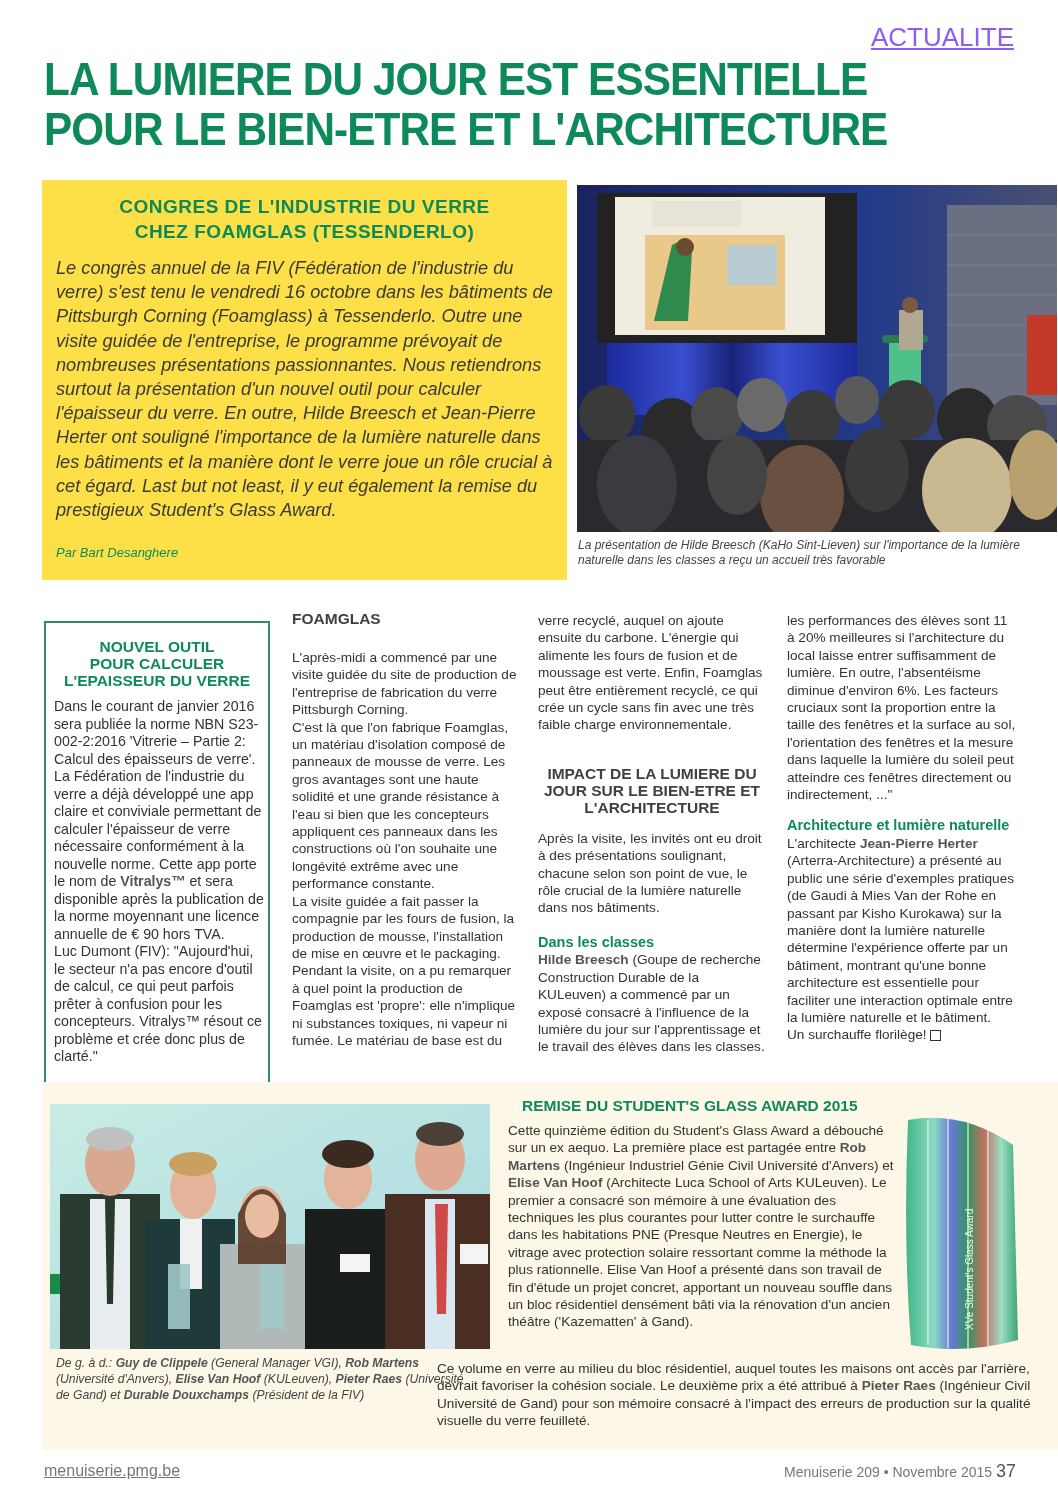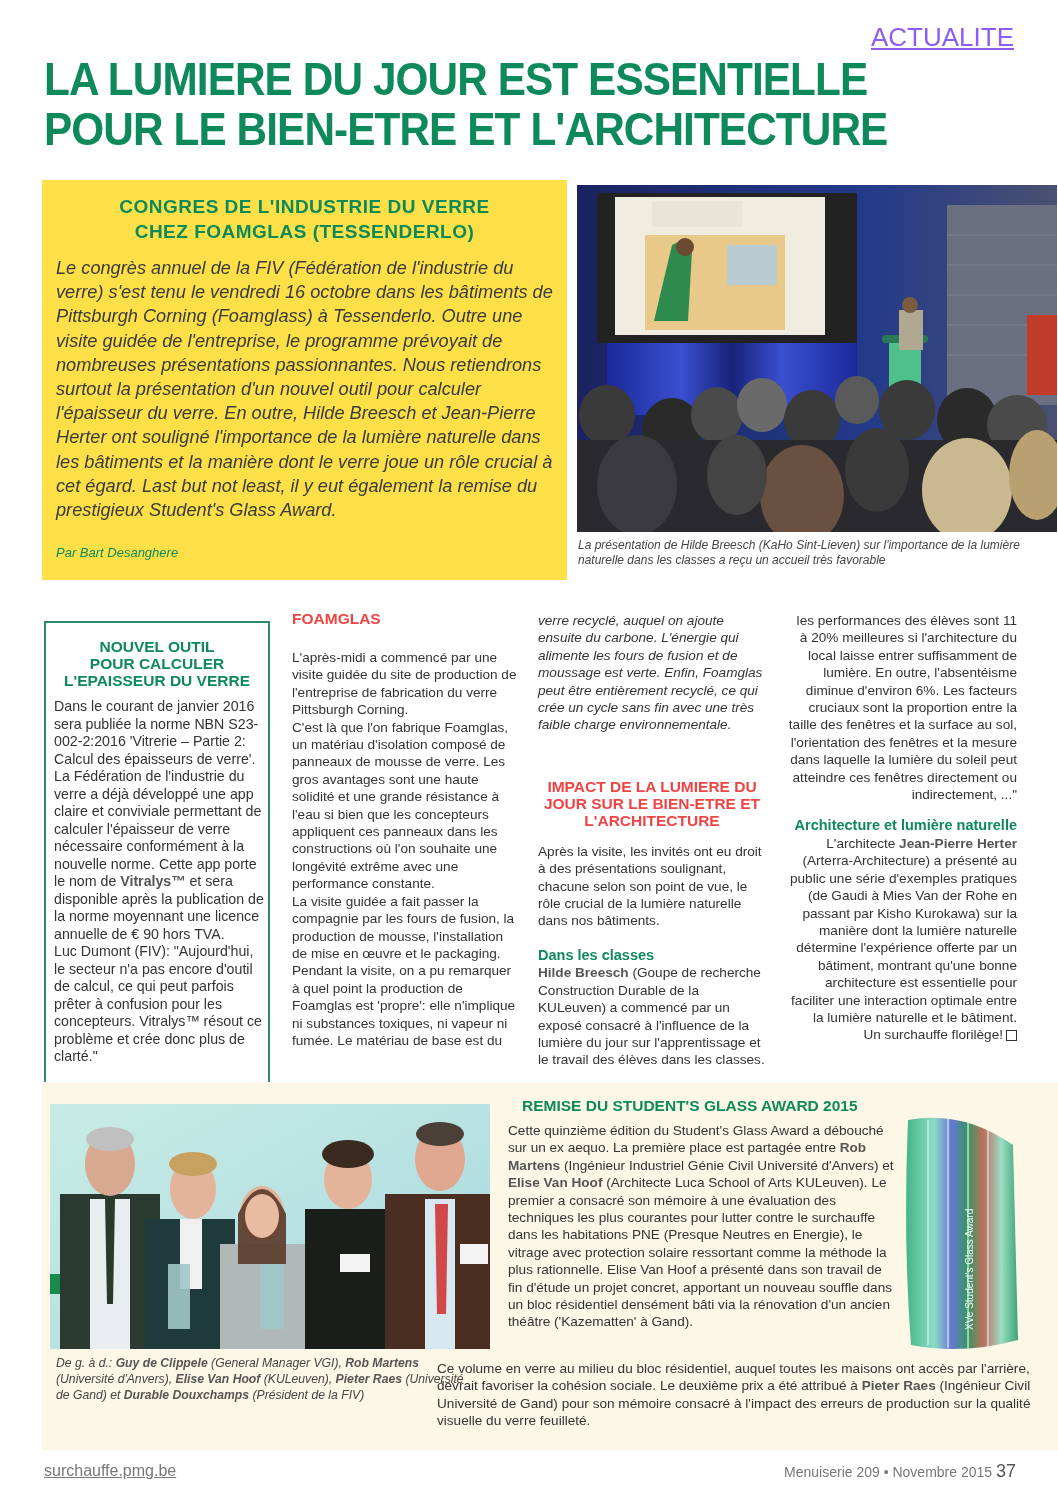--- a/index.html
+++ b/index.html
@@ -12,22 +12,22 @@
   #intro-text{left:14px;top:76px;width:505px;font-size:18.2px;line-height:24.2px;font-style:italic;color:#3a3a3a;}
   #intro-author{left:14px;top:365px;font-size:13px;font-style:italic;color:#0e8a5a;}
   #photo1{left:577px;top:185px;width:480px;height:347px;overflow:hidden;background:#1c2240;}
   #caption1{left:578px;top:538px;width:470px;font-size:12px;line-height:15px;font-style:italic;color:#444;}
   #sidebar-box{left:44px;top:595px;width:226px;height:475px;border:2px solid #2f8c6e;box-sizing:border-box;background:#fff;margin-top:26px;}
   #sidebar-heading{left:0;top:15px;width:222px;text-align:center;font-size:15.5px;line-height:17px;font-weight:bold;color:#0e8a5a;}
   #sidebar-text{left:8px;top:75px;width:212px;font-size:14.2px;line-height:17.5px;color:#333;}
   .col{font-size:13.6px;line-height:17.4px;color:#333;}
   #col1{left:292px;top:610px;width:225px;}
   #col2{left:538px;top:612px;width:228px;}
-  #col3{left:787px;top:612px;width:230px;text-align:right;}
-  .col-h{font-weight:bold;color:#ef4444;font-size:15.5px;line-height:17px;}
+  #col3{left:787px;top:612px;width:230px;}
+  .col-h{font-weight:bold;color:#404040;font-size:15.5px;line-height:17px;}
   .col-sub{font-weight:bold;color:#0e8a5a;font-size:14.5px;}
   b.name{color:#555;}
   #award-band{left:42px;top:1082px;width:1016px;height:368px;background:#fdf7e8;}
   #photo2{left:50px;top:1104px;width:440px;height:245px;overflow:hidden;background:#bfe3dc;}
   #caption2{left:56px;top:1355px;width:420px;font-size:12.2px;line-height:16px;font-style:italic;color:#444;}
   #award-heading{left:522px;top:1097px;font-size:15.5px;font-weight:bold;color:#0e8a5a;}
   #award-text{left:508px;top:1122px;width:390px;font-size:13.6px;line-height:17.4px;color:#333;}
   #award-text2{left:437px;top:1360px;width:600px;font-size:13.6px;line-height:17.4px;color:#333;}
   #trophy{left:903px;top:1100px;width:120px;height:260px;}
   #footer-url{left:44px;top:1462px;font-size:16px;color:#777;text-decoration:underline;font-family:"Liberation Sans Narrow","Liberation Sans",sans-serif;}
@@ -128,21 +128,21 @@
 
 <div id="col1" class="abs col">
   <div class="col-h" style="margin-bottom:22px;">FOAMGLAS</div>
   <p>L'après-midi a commencé par une visite guidée du site de production de l'entreprise de fabrication du verre Pittsburgh Corning.</p>
   <p>C'est là que l'on fabrique Foamglas, un matériau d'isolation composé de panneaux de mousse de verre. Les gros avantages sont une haute solidité et une grande résistance à l'eau si bien que les concepteurs appliquent ces panneaux dans les constructions où l'on souhaite une longévité extrême avec une performance constante.</p>
   <p>La visite guidée a fait passer la compagnie par les fours de fusion, la production de mousse, l'installation de mise en œuvre et le packaging.</p>
   <p style="height:87px;overflow:hidden;">Pendant la visite, on a pu remarquer à quel point la production de Foamglas est 'propre': elle n'implique ni substances toxiques, ni vapeur ni fumée. Le matériau de base est du verre recyclé, auquel on ajoute ensuite du carbone. L'énergie qui alimente les fours de fusion et de moussage est verte. Enfin, Foamglas peut être entièrement recyclé, ce qui crée un cycle sans fin avec une très faible charge environnementale.</p>
 </div>
 
 <div id="col2" class="abs col">
-  <p style="margin-bottom:44px;font-style:italic;">verre recyclé, auquel on ajoute ensuite du carbone. L'énergie qui alimente les fours de fusion et de moussage est verte. Enfin, Foamglas peut être entièrement recyclé, ce qui crée un cycle sans fin avec une très faible charge environnementale.</p>
+  <p style="margin-bottom:31px;">verre recyclé, auquel on ajoute ensuite du carbone. L'énergie qui alimente les fours de fusion et de moussage est verte. Enfin, Foamglas peut être entièrement recyclé, ce qui crée un cycle sans fin avec une très faible charge environnementale.</p>
   <div class="col-h" style="margin-bottom:14px;text-align:center;">IMPACT DE LA LUMIERE DU JOUR SUR LE BIEN-ETRE ET L'ARCHITECTURE</div>
   <p style="margin-bottom:17px;">Après la visite, les invités ont eu droit à des présentations soulignant, chacune selon son point de vue, le rôle crucial de la lumière naturelle dans nos bâtiments.</p>
   <div class="col-sub">Dans les classes</div>
   <p style="height:105px;overflow:hidden;"><b class="name">Hilde Breesch</b><span> (Goupe de recherche Construction Durable de la KULeuven) a commencé par un exposé consacré à l'influence de la lumière du jour sur l'apprentissage et le travail des élèves dans les classes. "Des études révèlent que les performances des élèves sont 11 à 20% meilleures si l'architecture du local laisse entrer suffisamment de lumière. En outre, l'absentéisme diminue d'environ 6%. Les facteurs cruciaux sont la proportion entre la taille des fenêtres et la surface au sol, l'orientation des fenêtres et la mesure dans laquelle la lumière du soleil peut atteindre ces fenêtres directement ou indirectement, ..."</span></p>
 </div>
 
 <div id="col3" class="abs col">
   <p style="margin-bottom:14px;">les performances des élèves sont 11 à 20% meilleures si l'architecture du local laisse entrer suffisamment de lumière. En outre, l'absentéisme diminue d'environ 6%. Les facteurs cruciaux sont la proportion entre la taille des fenêtres et la surface au sol, l'orientation des fenêtres et la mesure dans laquelle la lumière du soleil peut atteindre ces fenêtres directement ou indirectement, ..."</p>
   <div class="col-sub">Architecture et lumière naturelle</div>
   <p><span>L'architecte </span><b class="name">Jean-Pierre Herter</b><span> (Arterra-Architecture) a présenté au public une série d'exemples pratiques (de Gaudi à Mies Van der Rohe en passant par Kisho Kurokawa) sur la manière dont la lumière naturelle détermine l'expérience offerte par un bâtiment, montrant qu'une bonne architecture est essentielle pour faciliter une interaction optimale entre la lumière naturelle et le bâtiment.</span></p>
@@ -217,17 +217,17 @@
     <g stroke="#d8f4ec" stroke-width="2" opacity="0.6">
       <line x1="25" y1="20" x2="25" y2="245"></line>
         <line x1="45" y1="18" x2="45" y2="248"></line>
         <line x1="65" y1="22" x2="65" y2="250"></line>
         <line x1="85" y1="30" x2="85" y2="248"></line>
     </g>
     <text x="70" y="230" transform="rotate(-90 70 230)" font-size="10" fill="#e8fff4" font-family="Liberation Sans, sans-serif">XVe Student's Glass Award</text>
   </svg>
 </div>
 
-<div id="footer-url" class="abs">surchauffe.pmg.be</div>
+<div id="footer-url" class="abs">menuiserie.pmg.be</div>
 <div id="footer-issue" class="abs">
   <span>Menuiserie 209 • Novembre 2015</span>
   <span class="pg">37</span>
 </div>
 
 </body></html>

